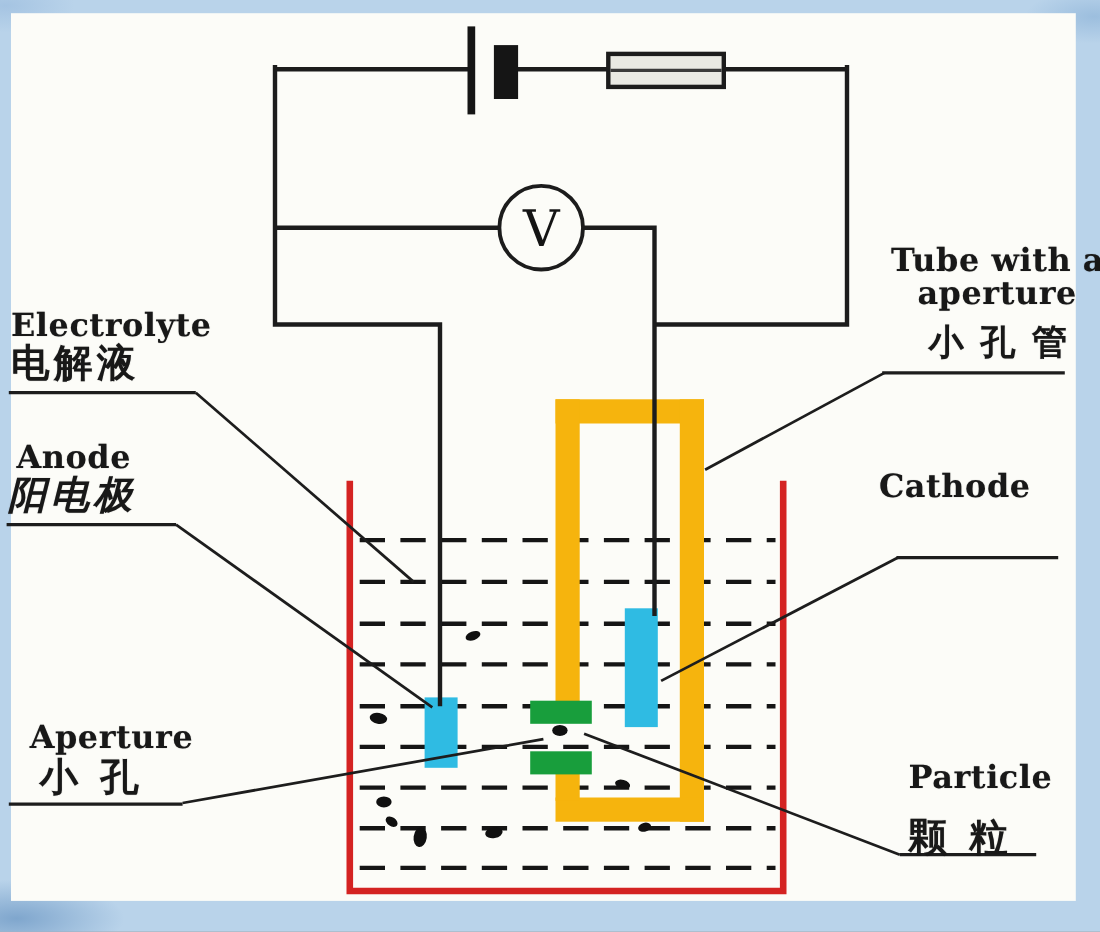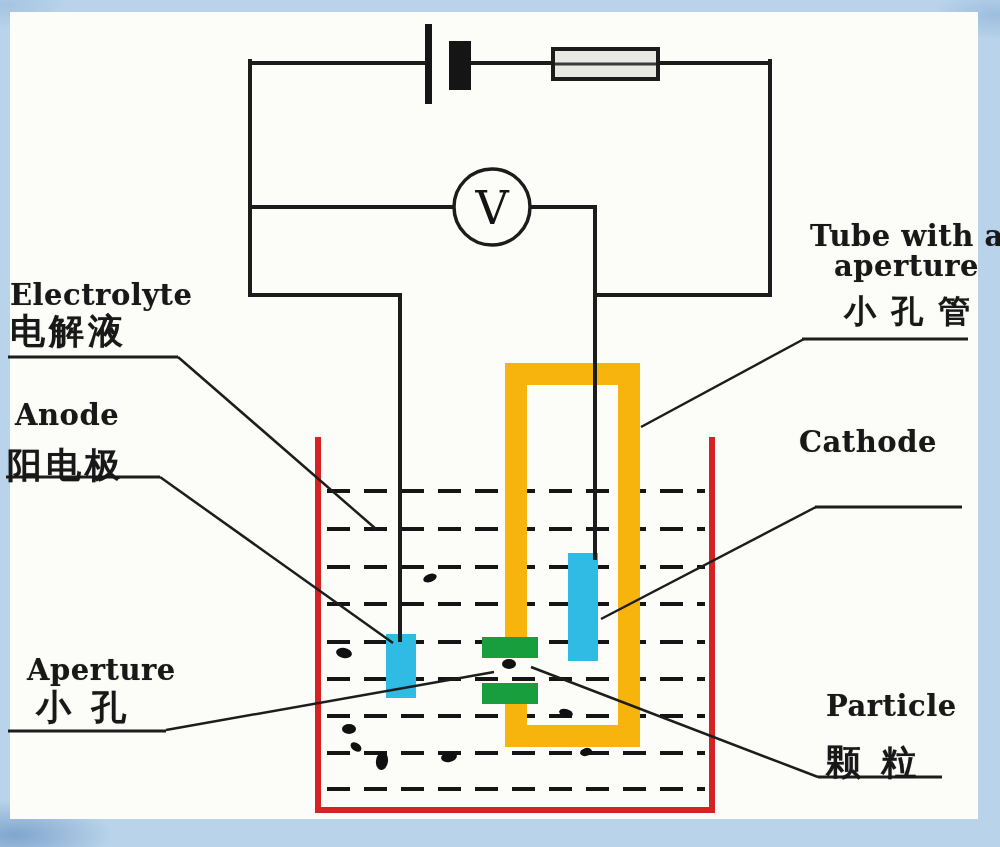--- a/index.html
+++ b/index.html
@@ -149,21 +149,21 @@
       <line class="underline" x1="802" y1="339" x2="968" y2="339"></line>
       <line class="underline" x1="815" y1="507" x2="962" y2="507"></line>
       <line class="underline" x1="818" y1="777" x2="942" y2="777"></line>
     </g>
   </svg>
 
   <div class="label-en" style="left:10px;  top:280px;">Electrolyte</div>
   <div class="label-zh" style="left:10px;  top:314px;">电解液</div>
 
   <div class="label-en" style="left:15px;  top:400px;">Anode</div>
-  <div class="label-zh" style="left:7px;   top:448px;">阳电极</div>
+  <div class="label-zh" style="left:7px;   top:434px;font-style:italic;">阳电极</div>
 
   <div class="label-en" style="left:27px;  top:655px;">Aperture</div>
   <div class="label-zh" style="left:36px;  top:690px;">小  孔</div>
 
   <div class="label-en" style="left:810px; top:221px;">Tube with a</div>
   <div class="label-en" style="left:834px; top:251px;">aperture</div>
   <div class="label-zh small" style="left:808px; top:295px;margin-left:36px;">小 孔 管</div>
 
   <div class="label-en" style="left:799px; top:427px;">Cathode</div>
 

